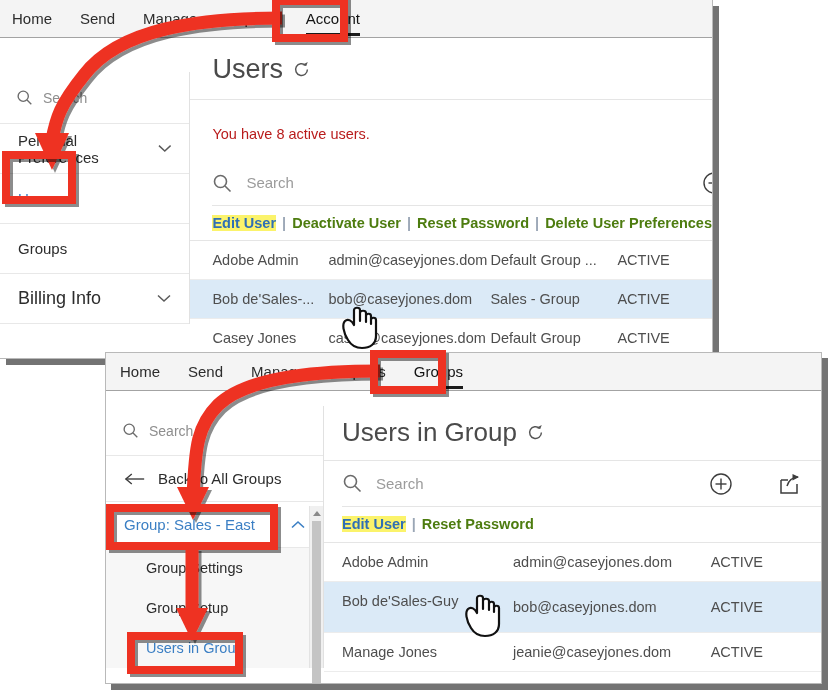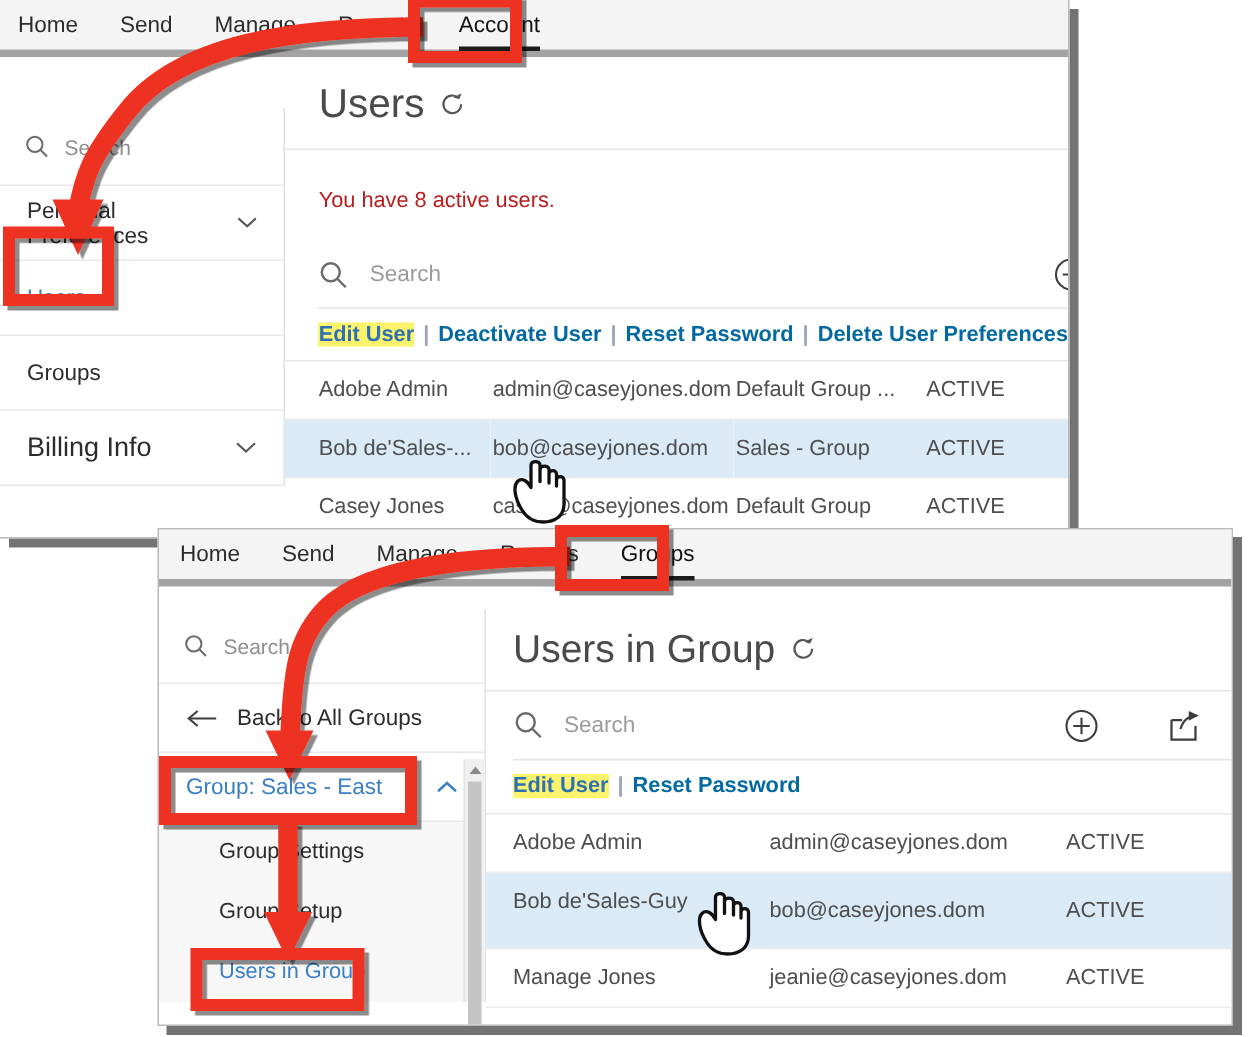--- a/index.html
+++ b/index.html
@@ -8,21 +8,21 @@
     background:#ffffff;
     font-family:"Liberation Sans", sans-serif;
     overflow:hidden;
     position:relative;
   }
   .win{position:absolute;background:#fff;overflow:hidden;}
 
   
   .topnav{
     background:#f4f4f4;
-    border-bottom:5px solid #a3a3a3;
+    border-bottom:1px solid #a3a3a3;
     display:flex;align-items:center;
     box-sizing:border-box;
   }
   .topnav .navitem{
     color:#2c2c2c;
     white-space:nowrap;
     position:relative;
     cursor:pointer;
   }
   .topnav .navitem.active{color:#131313;}
@@ -77,21 +77,21 @@
   }
   .srch .ph{color:#9b9b9b;}
   .iconbtn{position:absolute;cursor:pointer;}
 
   .actions{
     border-bottom:1px solid #e5e5e5;
     box-sizing:border-box;
     white-space:nowrap;
     display:flex;align-items:center;
   }
-  .act{color:#0369a1;font-weight:bold;cursor:pointer;}
+  .act{color:#4d7c0f;font-weight:bold;cursor:pointer;}
   .act.hl{background:#fbf36b;color:#2f6fb5;}
   .sep{color:#9aa6b5;font-weight:bold;}
 
   table.tbl{border-collapse:collapse;width:100%;table-layout:fixed;}
   table.tbl td{
     color:#4e4e4e;
     border-bottom:1px solid #ececec;
     overflow:hidden;white-space:nowrap;text-overflow:ellipsis;
   }
   tr.sel td{background:#dbeaf7;}

